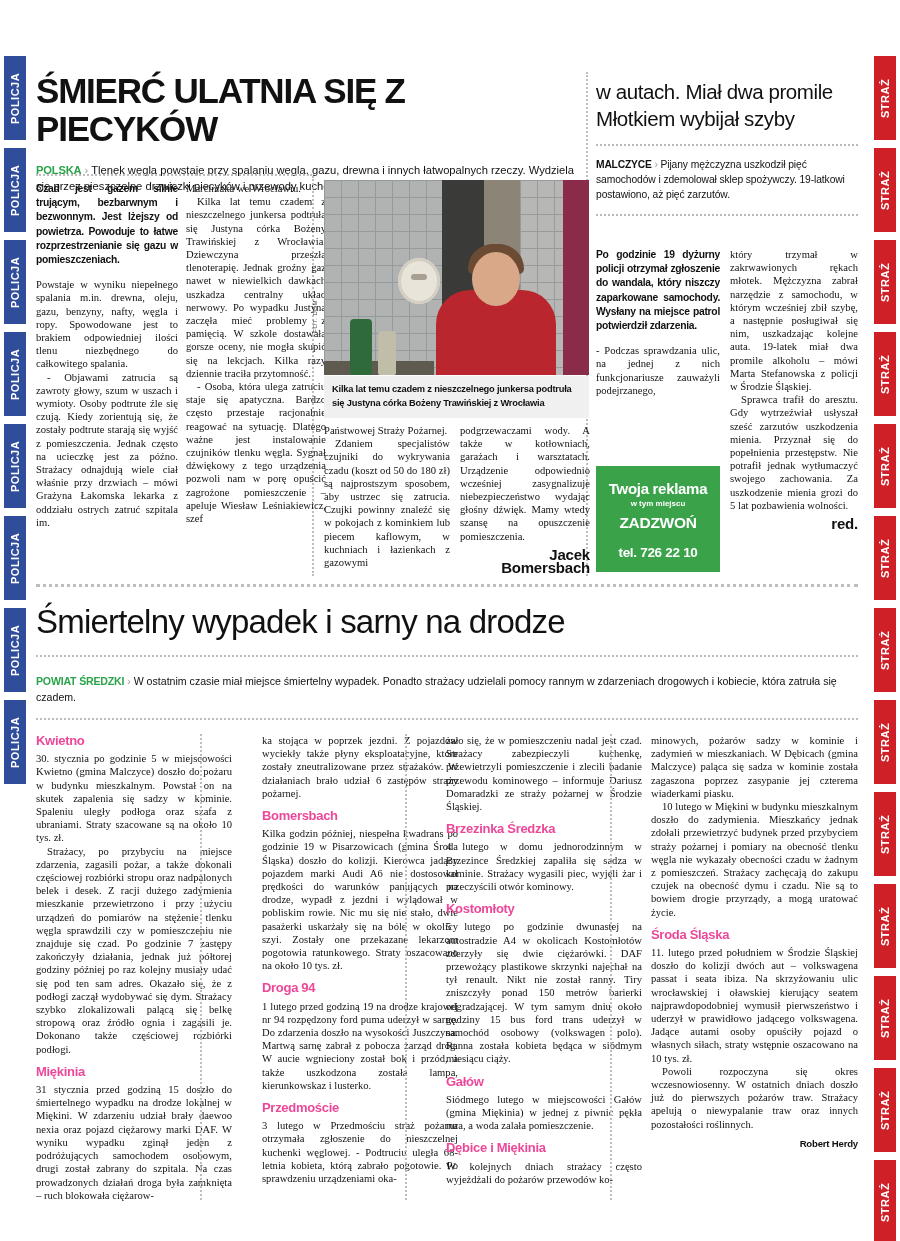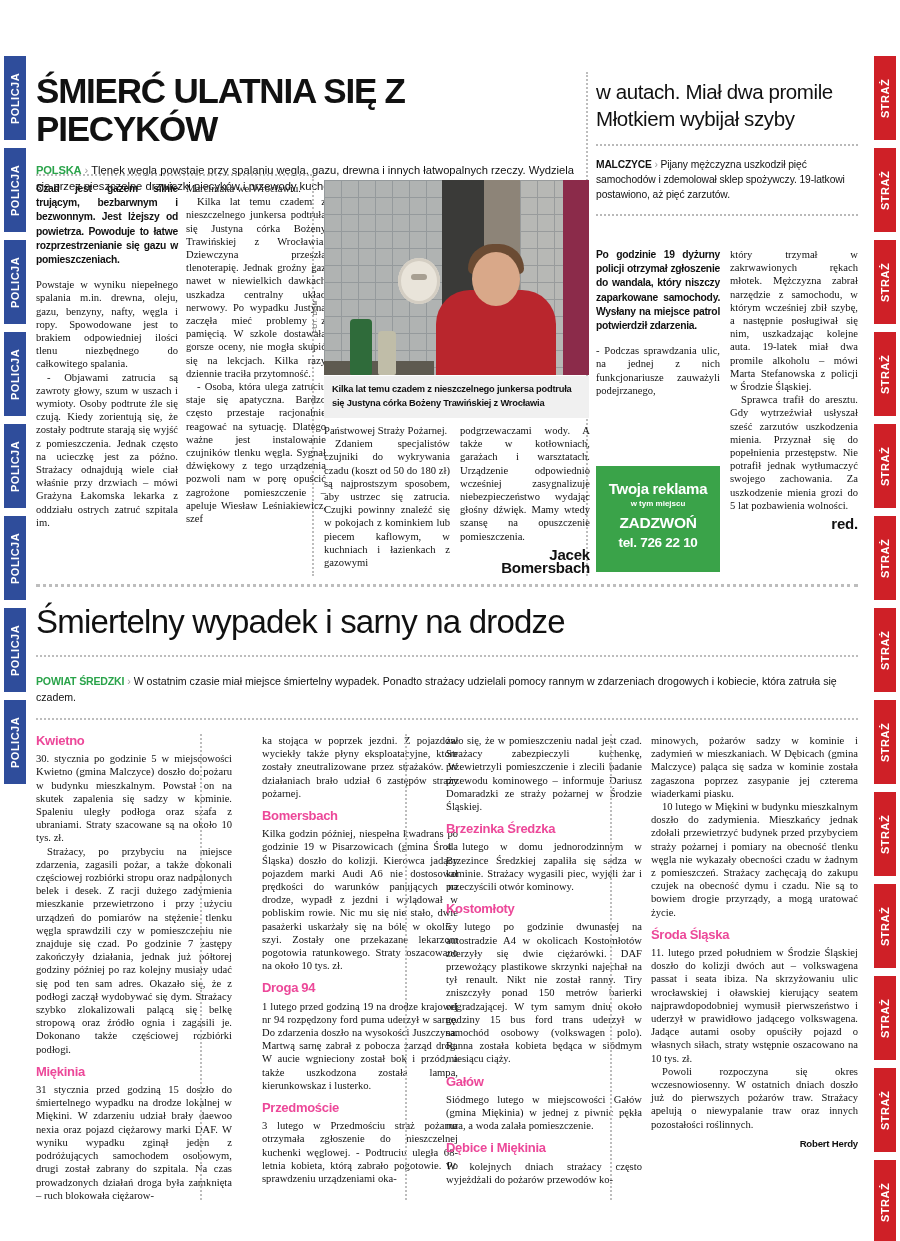--- a/index.html
+++ b/index.html
@@ -166,21 +166,21 @@
   .c7 { position: absolute; left: 134px; top: 0; width: 128px; }
 
   .ad {
     position: absolute; left: 596px; top: 466px; width: 124px; height: 106px;
     background: #3aa349; color: #fff; text-align: center;
     font-family: "Liberation Sans", sans-serif; padding-top: 14px;
   }
   .ad .l1 { font-weight: bold; font-size: 15px; letter-spacing: -.3px; }
   .ad .l2 { font-weight: bold; font-size: 8px; margin-top: 2px; }
   .ad .l3 { font-weight: bold; font-size: 15.5px; margin-top: 6px; letter-spacing: -.3px;}
-  .ad .l4 { font-weight: bold; font-size: 13.5px; margin-top: 3px; letter-spacing: -.3px;}
+  .ad .l4 { font-weight: bold; font-size: 13.5px; margin-top: 13px; letter-spacing: -.3px;}
 
   
   .a3-head {
     position: absolute; left: 36px; top: 603px; width: 820px;
     font-family: "Liberation Sans", sans-serif; font-weight: normal;
     font-size: 33px; line-height: 38px; color: #111; letter-spacing: -.8px;
   }
   .a3-rule { position: absolute; left: 36px; top: 655px; width: 822px; height: 0; border-top: 2px dotted #bdbdbd;}
   .a3-lead {
     position: absolute; left: 36px; top: 673px; width: 822px;

